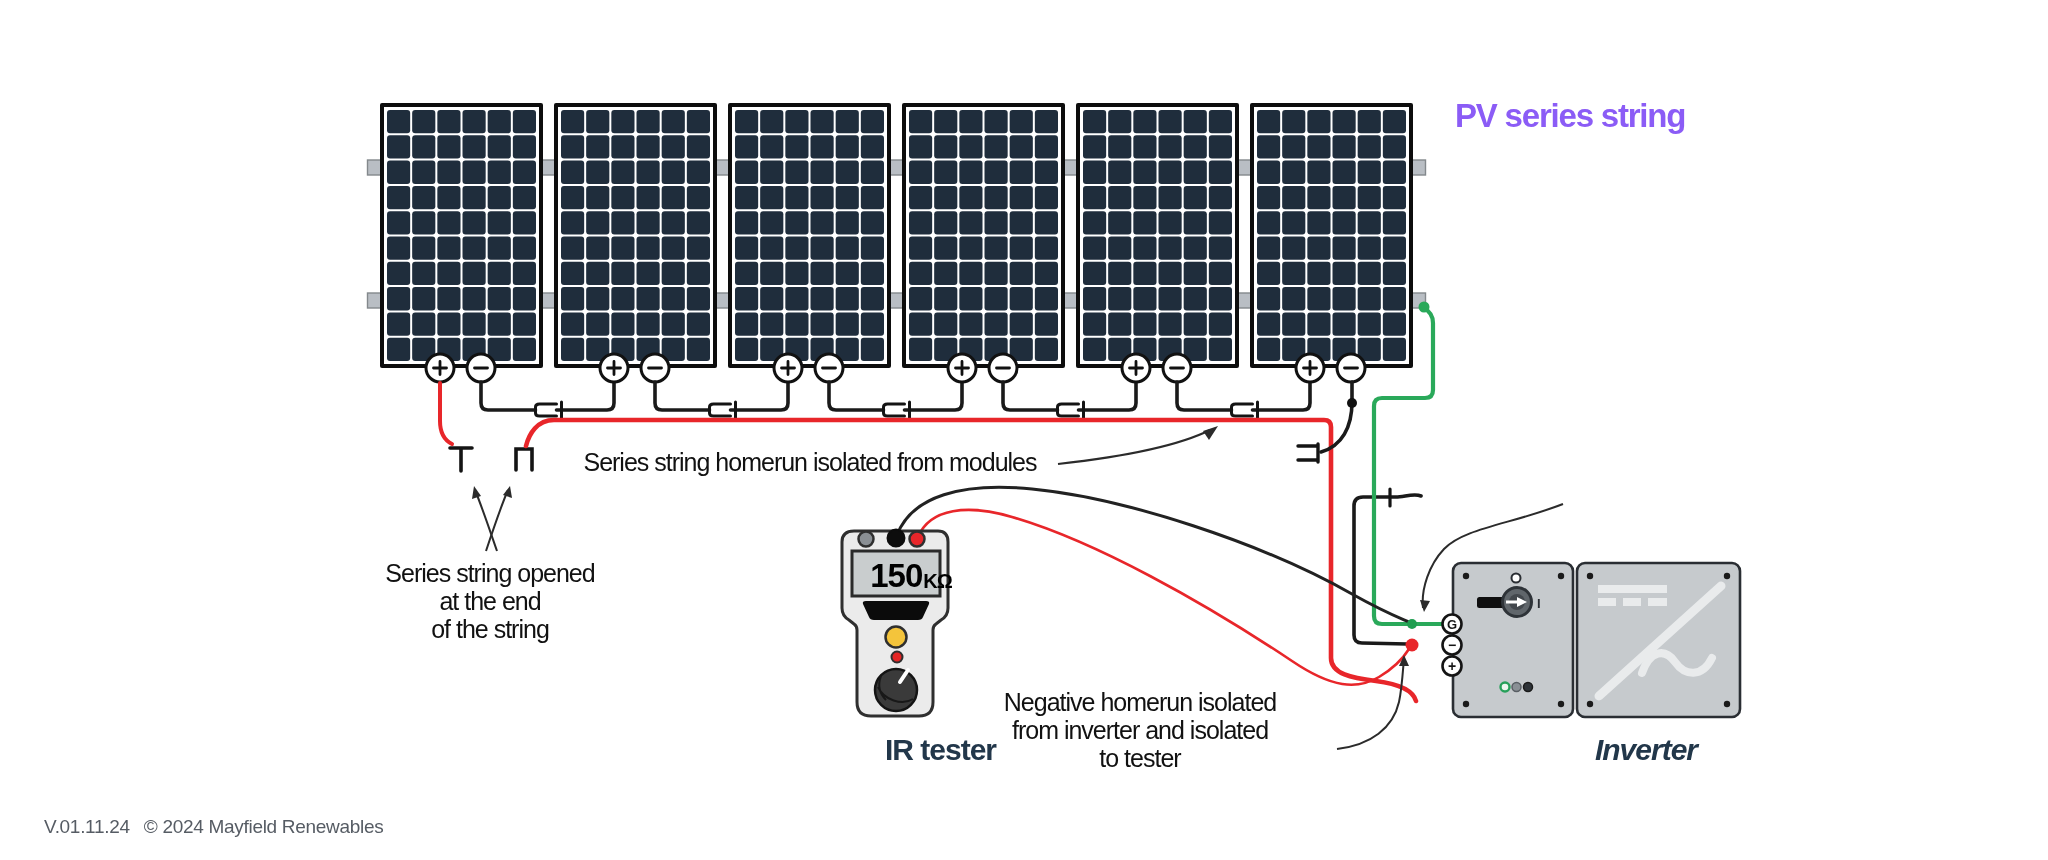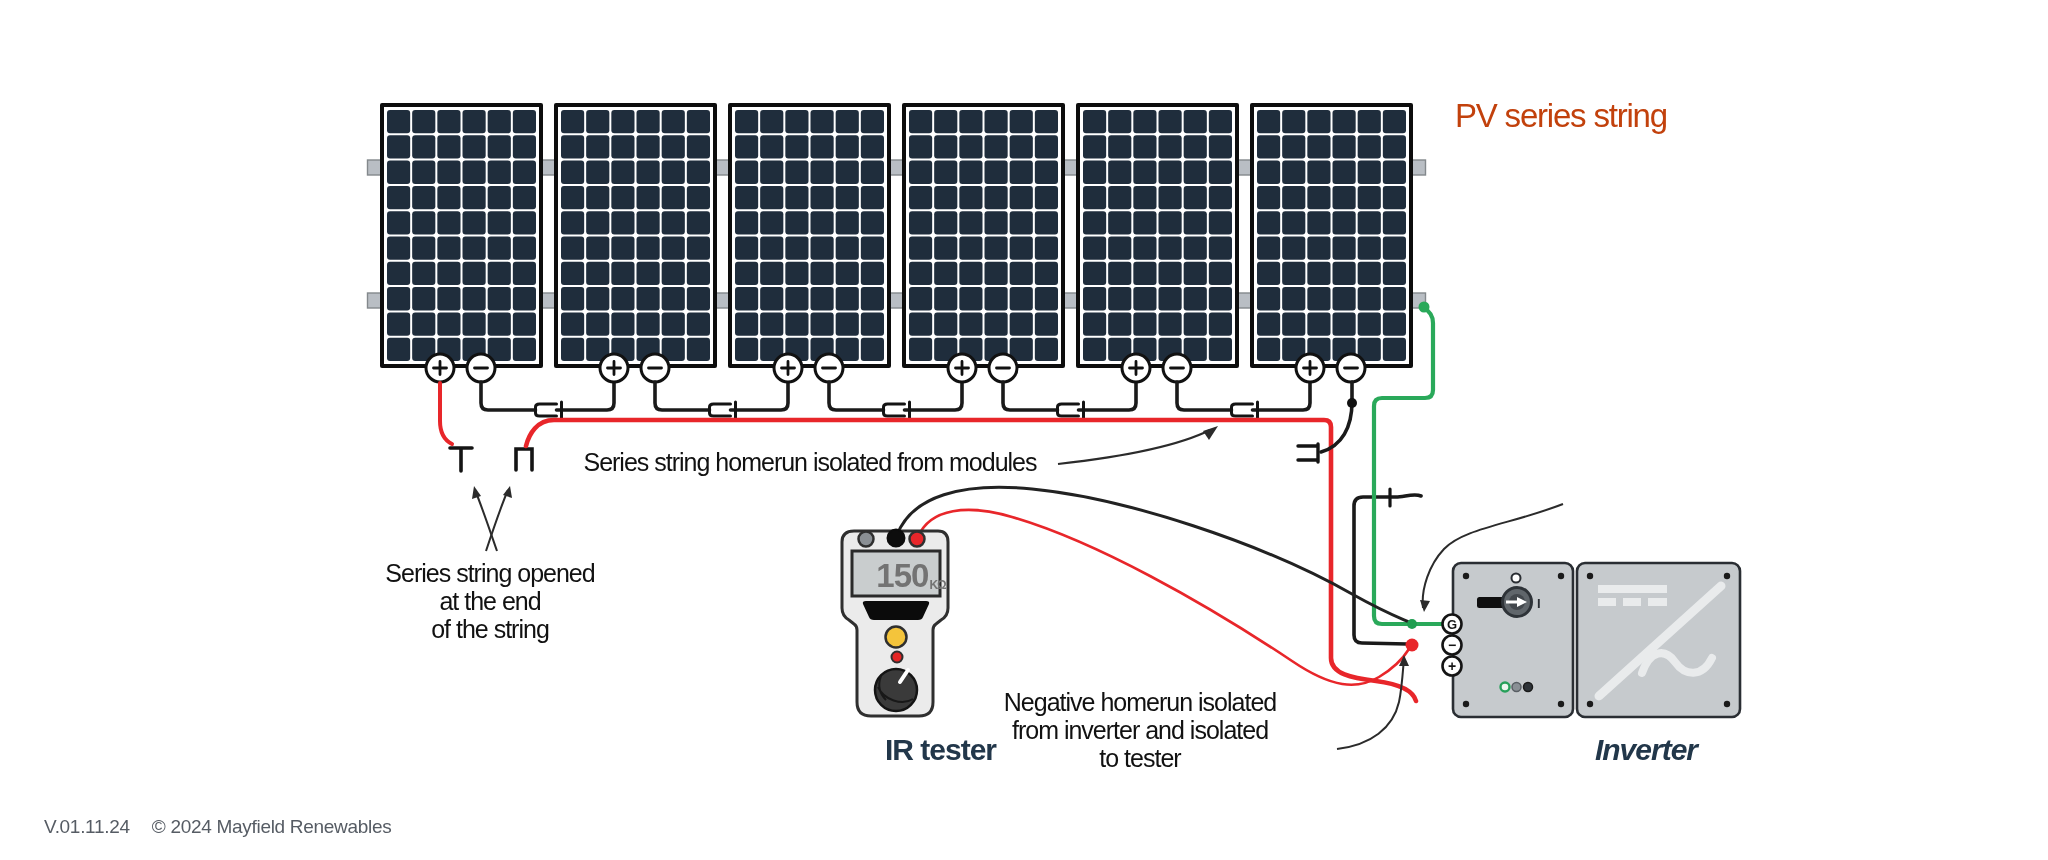--- a/index.html
+++ b/index.html
@@ -1,26 +1,26 @@
 <!DOCTYPE html>
 <html><head>
 <meta charset="utf-8">
 <style>
   html,body{margin:0;padding:0;background:#fff;}
   #stage{position:relative;width:2048px;height:860px;background:#ffffff;overflow:hidden;
          font-family:"Liberation Sans","DejaVu Sans",sans-serif;}
   #wiresvg{position:absolute;left:0;top:0;}
   .lbl{position:absolute;color:#111111;letter-spacing:-1px;text-align:center;line-height:28px;font-size:25px;}
-  .title{position:absolute;color:#c2410c;font-size:33px;letter-spacing:-1.2px;font-weight:400;}
+  .title{position:absolute;color:#8b5cf6;font-size:33px;letter-spacing:-1.2px;font-weight:700;}
   .devlbl{position:absolute;color:#22374a;font-size:30px;letter-spacing:-1px;font-weight:600;text-align:right;}
-  .footer{position:absolute;left:44px;top:816px;color:#565c64;font-size:19px;letter-spacing:-0.3px;display:flex;gap:22px;}
+  .footer{position:absolute;left:44px;top:816px;color:#565c64;font-size:19px;letter-spacing:-0.3px;display:flex;gap:14px;}
   .display-read{position:absolute;left:851px;top:551px;width:88px;height:45px;display:flex;align-items:flex-end;
-     justify-content:center;color:#737373;font-weight:bold;padding-bottom:4px;box-sizing:border-box;letter-spacing:-1px;padding-left:32px;}
+     justify-content:center;color:#000000;font-weight:bold;padding-bottom:4px;box-sizing:border-box;letter-spacing:-1px;padding-left:32px;}
   .display-read .val{font-size:33px;line-height:1;}
-  .display-read .unit{font-size:12px;line-height:1;margin-bottom:1px;margin-left:1px;margin-top:8px;}
+  .display-read .unit{font-size:20px;line-height:1;margin-bottom:1px;margin-left:1px;margin-top:8px;}
 </style>
 </head>
 <body>
 
 <div id="stage">
 
   <svg id="wiresvg" width="2048" height="860" viewBox="0 0 2048 860">
 
     <g id="brackets-layer">
         <rect x="367.5" y="160" width="16" height="15" fill="#b9bec4" stroke="#83888c" stroke-width="1.4"></rect>

